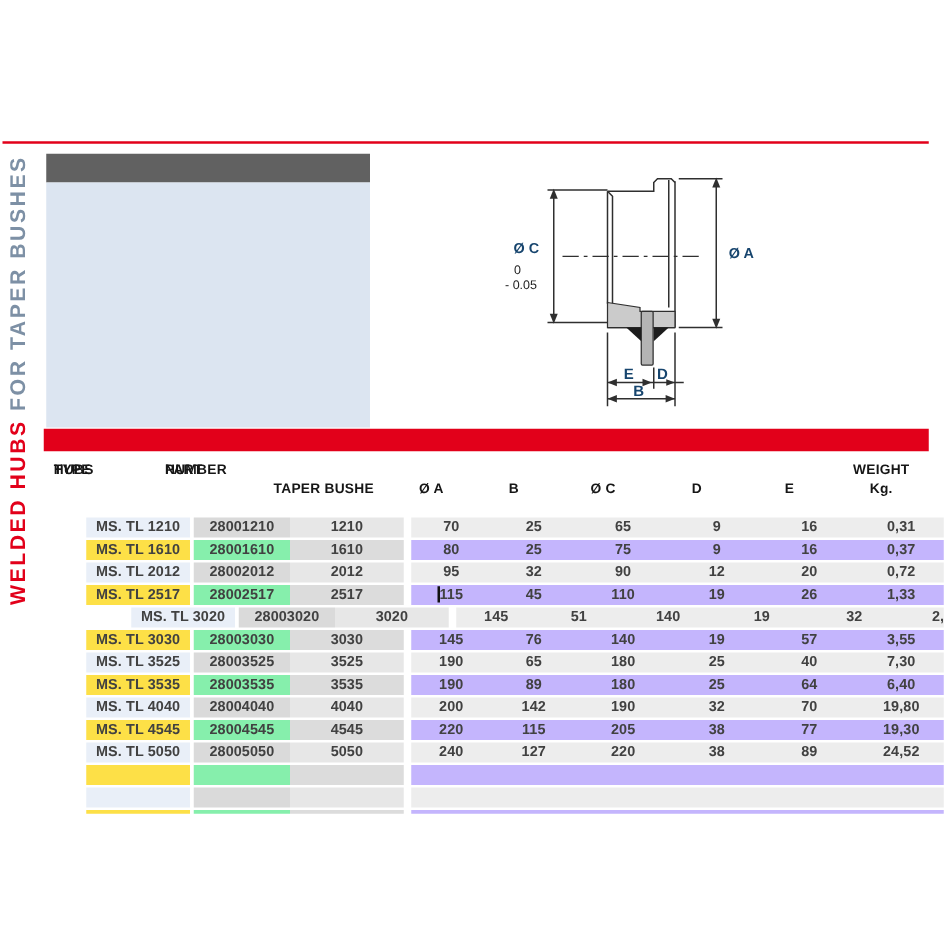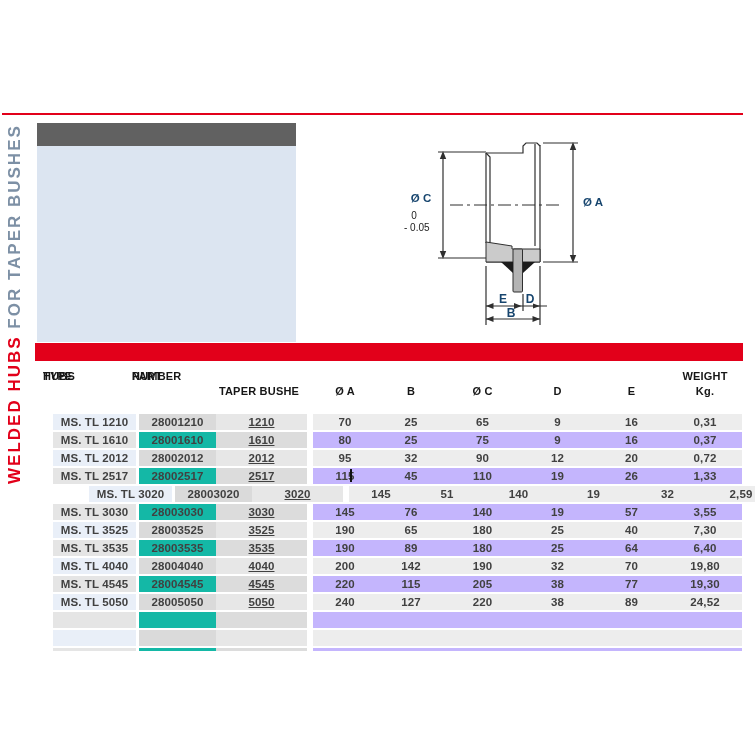--- a/index.html
+++ b/index.html
@@ -25,33 +25,33 @@
   .h-two{top:369px;}
   .h-one{top:384px;height:15px;}
   .h1{left:43px;width:80px;}
   .h2{left:132px;width:80px;}
   .h3{left:206px;width:106px;}
   .hg{left:313px;width:429px;display:grid;grid-template-columns:64px 68px 75px 75px 73px 74px;}
   .hg div{position:relative;left:auto;width:auto;}
   .hg .h-sub{align-self:end;}
   .hgw{margin-top:-15px;}
 
-  .trow{position:absolute;left:0;width:715px;height:16px;}
+  .trow{position:absolute;left:16px;width:715px;height:16px;}
   .c{position:absolute;top:0;height:16px;display:flex;align-items:center;justify-content:center;
      font-size:11.5px;font-weight:bold;color:#414141;letter-spacing:0.1px;}
   .c1{left:53px;width:83px;}
   .c2{left:139px;width:77px;}
-  .c3{left:216px;width:91px;text-decoration:underline;}
+  .c3{left:216px;width:91px;}
   .cg{left:313px;width:429px;display:grid;grid-template-columns:64px 68px 75px 75px 73px 74px;}
   .cg span{display:flex;align-items:center;justify-content:center;}
 
   .odd  .c1{background:#e9eff8;}
-  .even .c1{background:#e5e5e5;}
+  .even .c1{background:#fde047;}
   .odd  .c2{background:#dadada;}
-  .even .c2{background:#14b8a6;}
+  .even .c2{background:#86efac;}
   .odd  .c3{background:#e7e7e7;}
   .even .c3{background:#dcdcdc;}
   .odd  .cg{background:#ededed;}
   .even .cg{background:#c4b5fd;}
 
   .strip{height:3px;}
   .strip .c{height:3px;}
 
   .cursor{left:350px;top:469px;width:2px;height:13px;background:#111;}
 </style>

